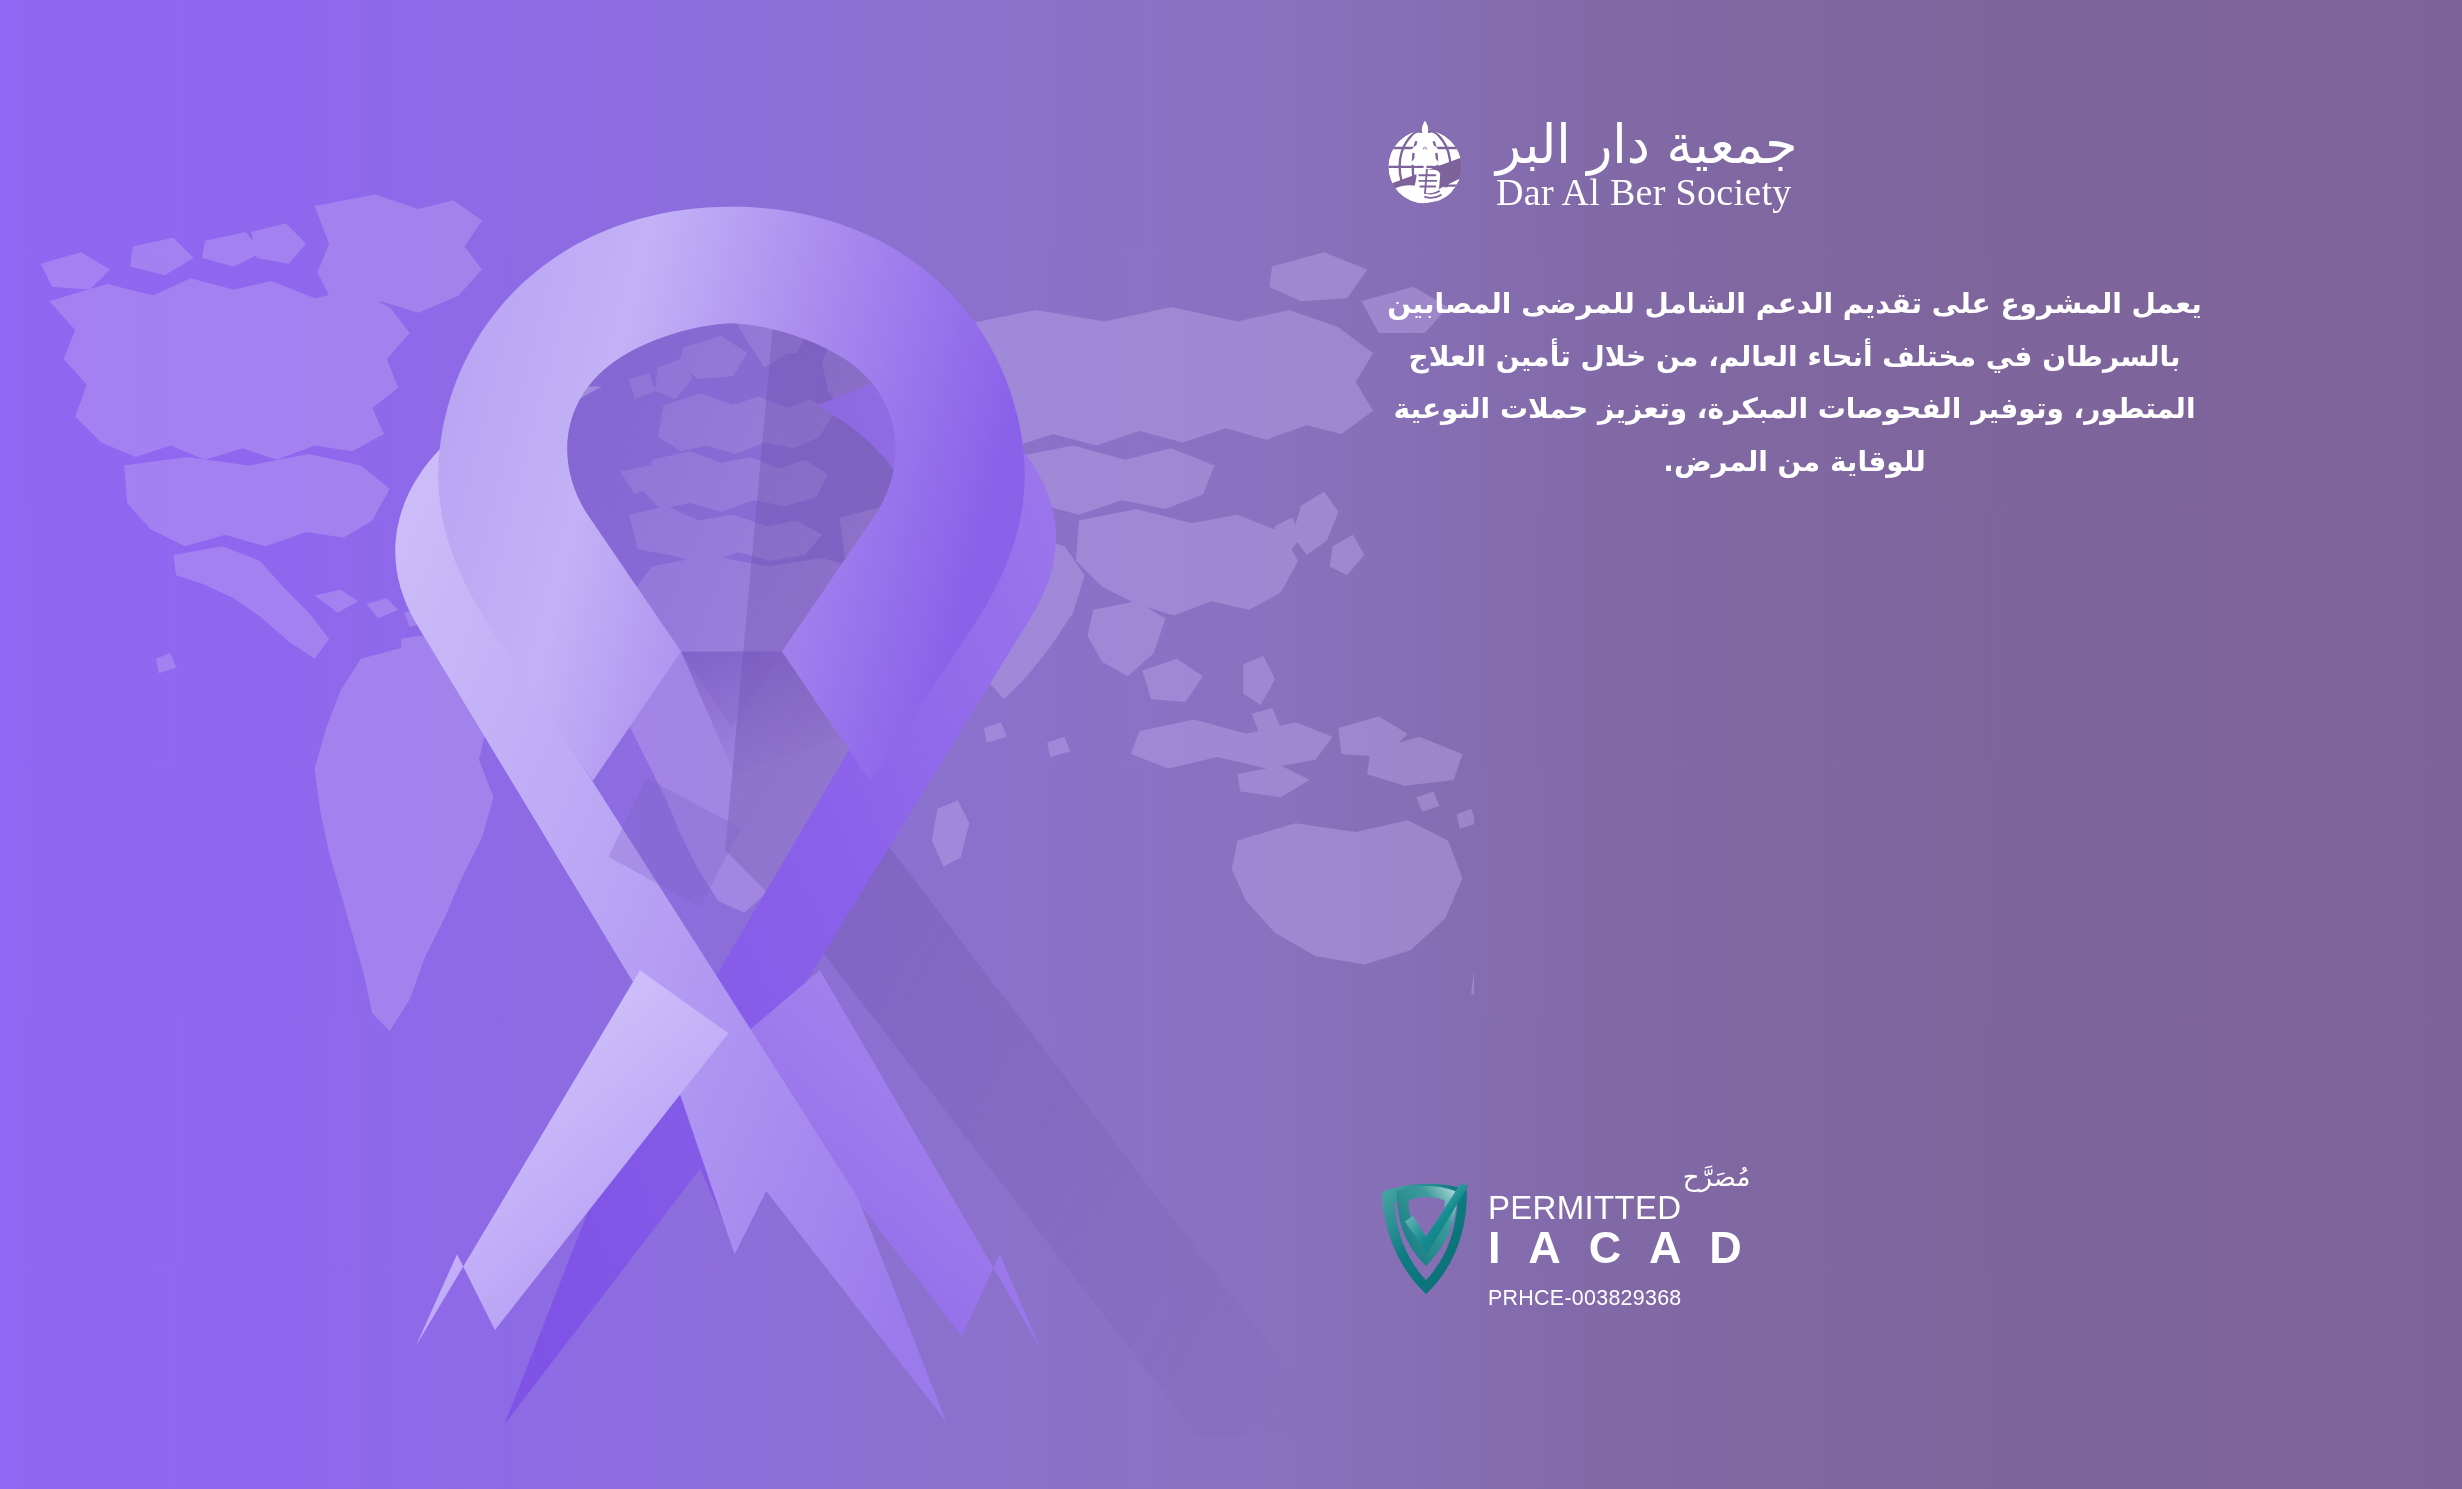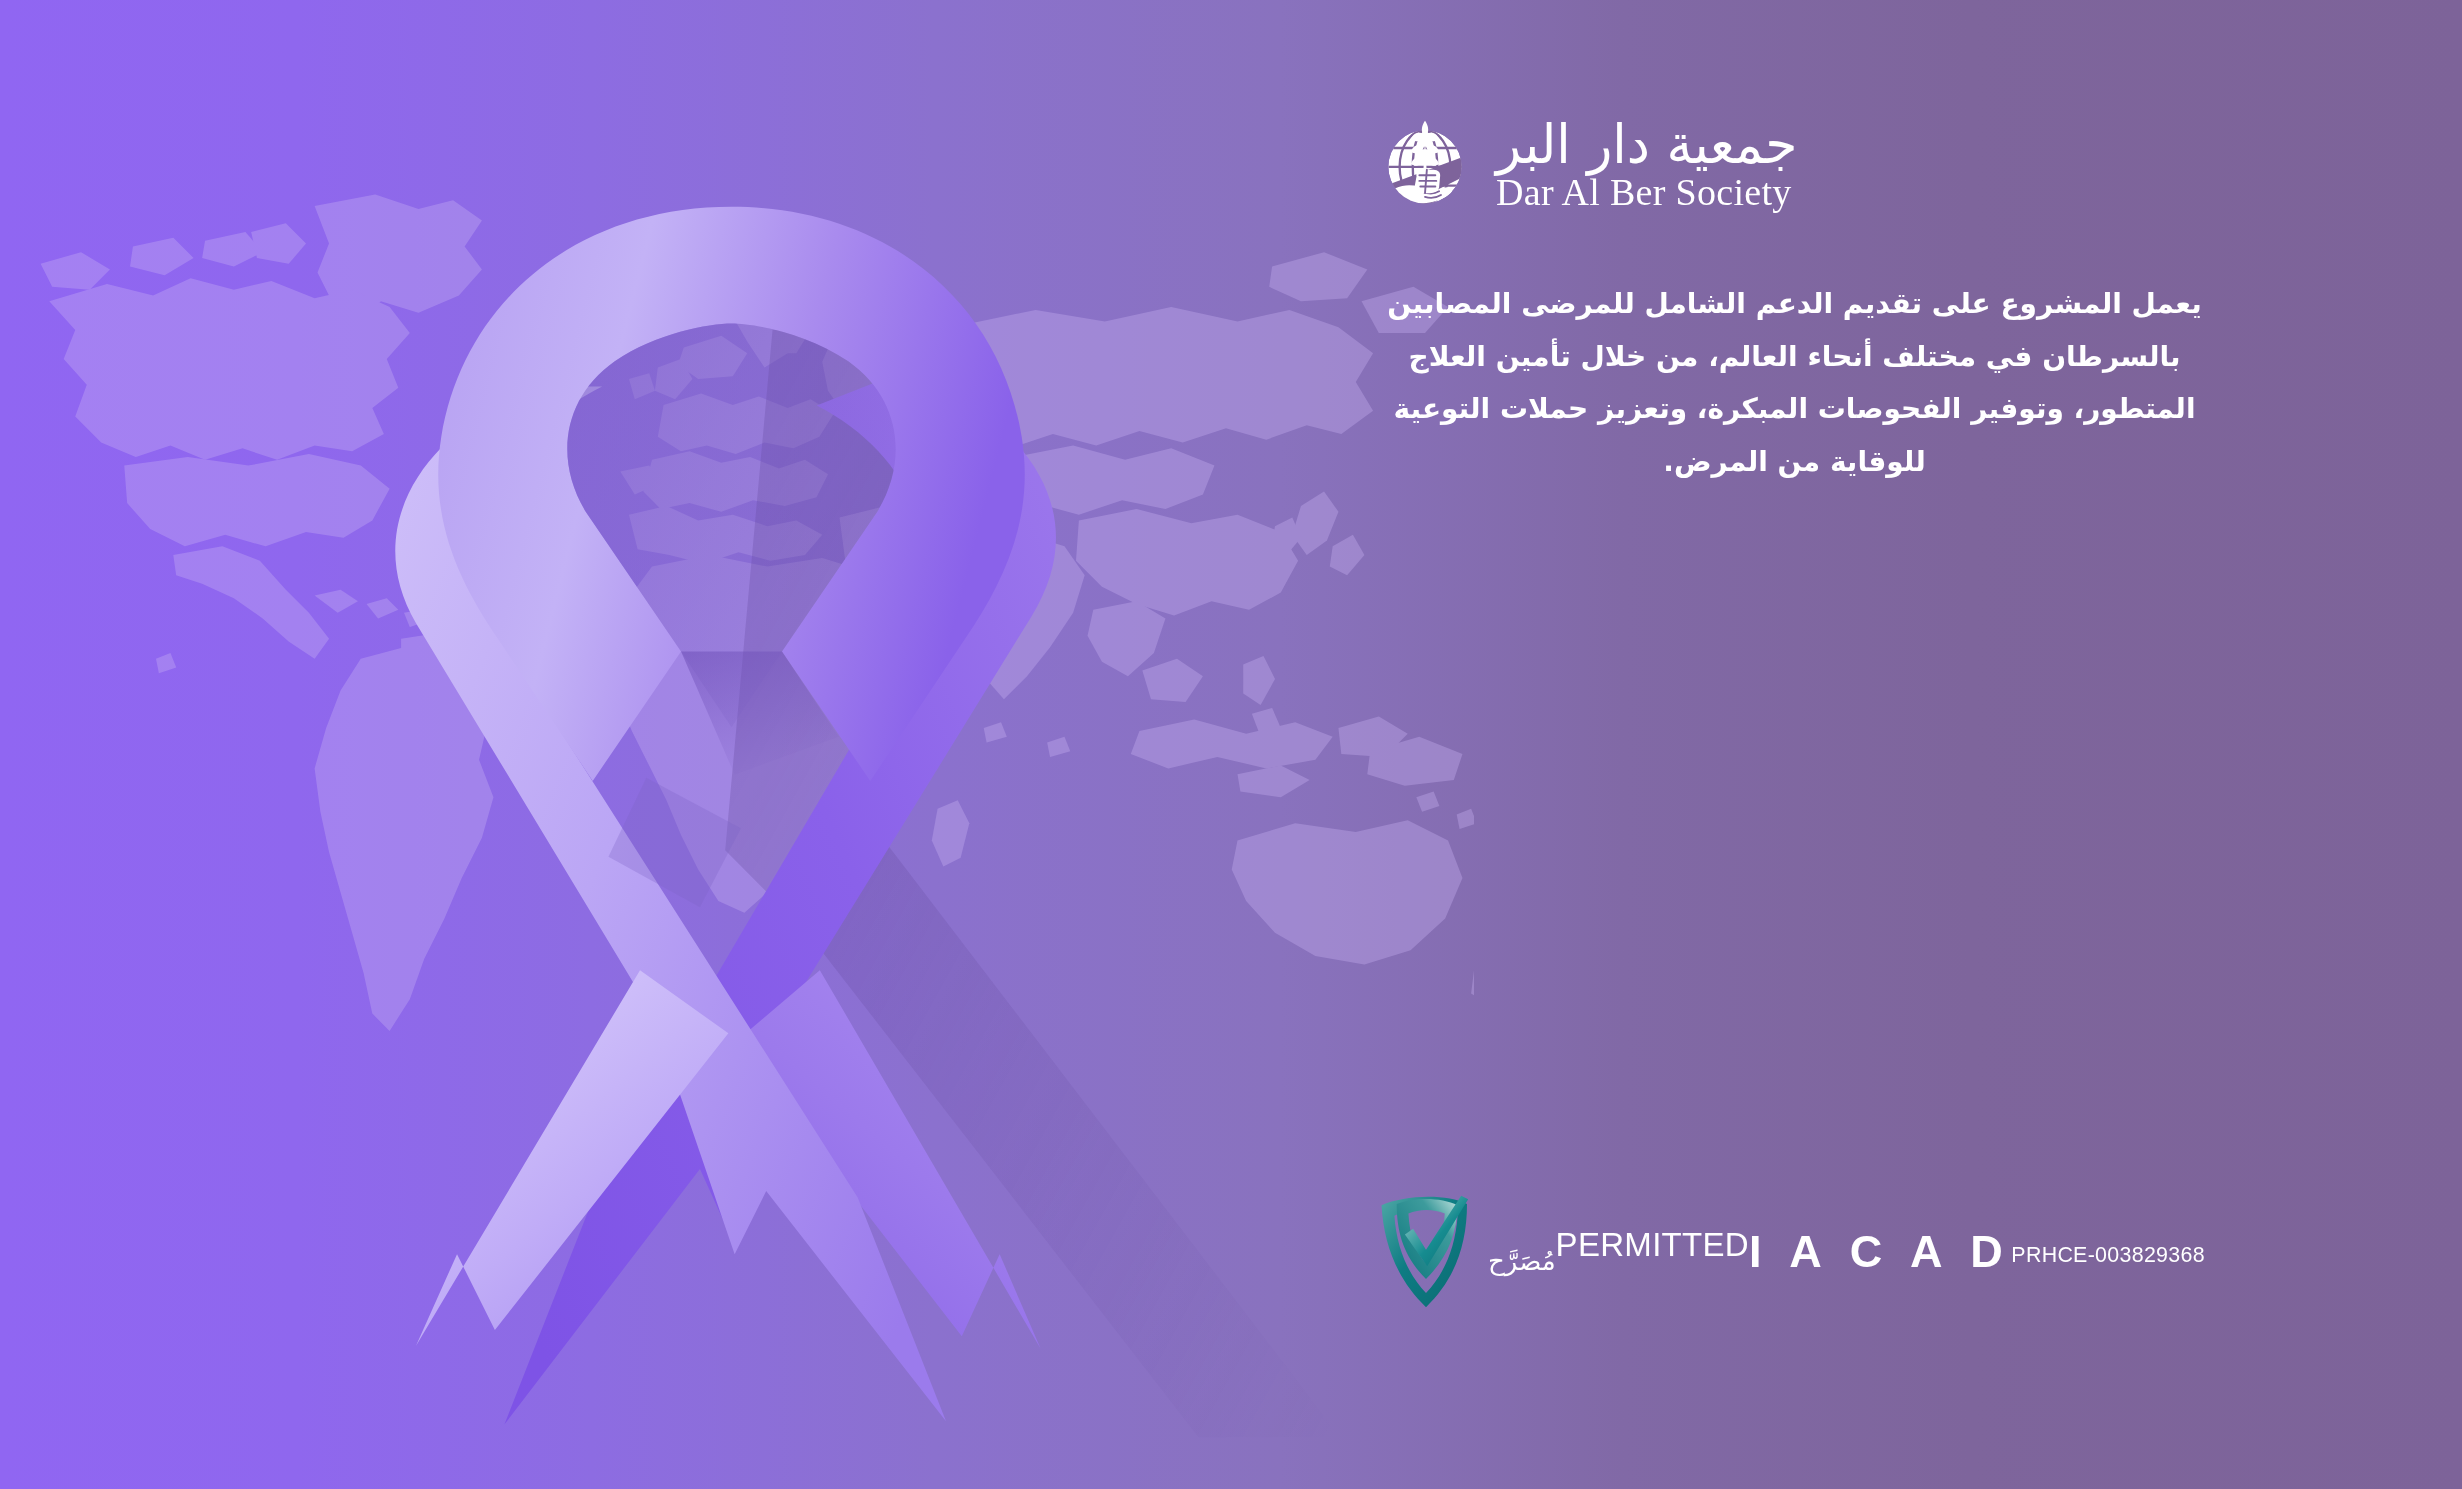--- a/index.html
+++ b/index.html
@@ -124,21 +124,21 @@
     margin-bottom:176px;
     display:flex;
     flex-direction:row-reverse;
     align-items:center;
     gap:14px;
   }
   #permit-shield{width:96px;height:123px;flex:none;}
   #permit-shield svg{width:100%;height:100%;display:block;}
   #permit-text{
     display:flex;
-    flex-direction:row;
+    flex-direction:column;
     align-items:flex-start;
     direction:ltr;
   }
   #permit-ar{
     color:#fff;
     font-family:"DejaVu Sans","Liberation Sans",sans-serif;
     font-size:26px;
     line-height:1.05;
     align-self:flex-end;
     letter-spacing:3.2px;

